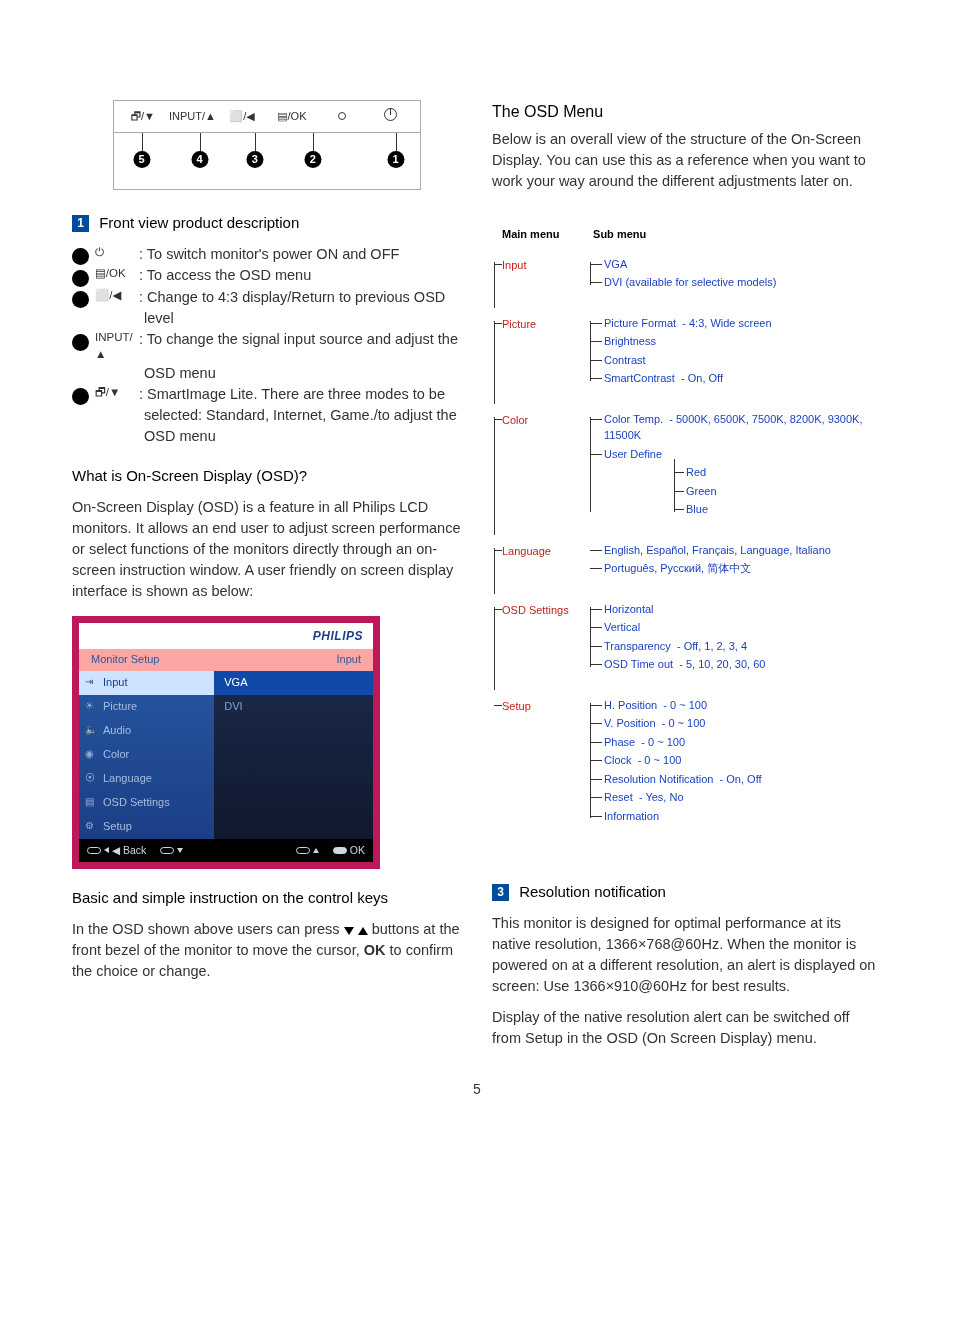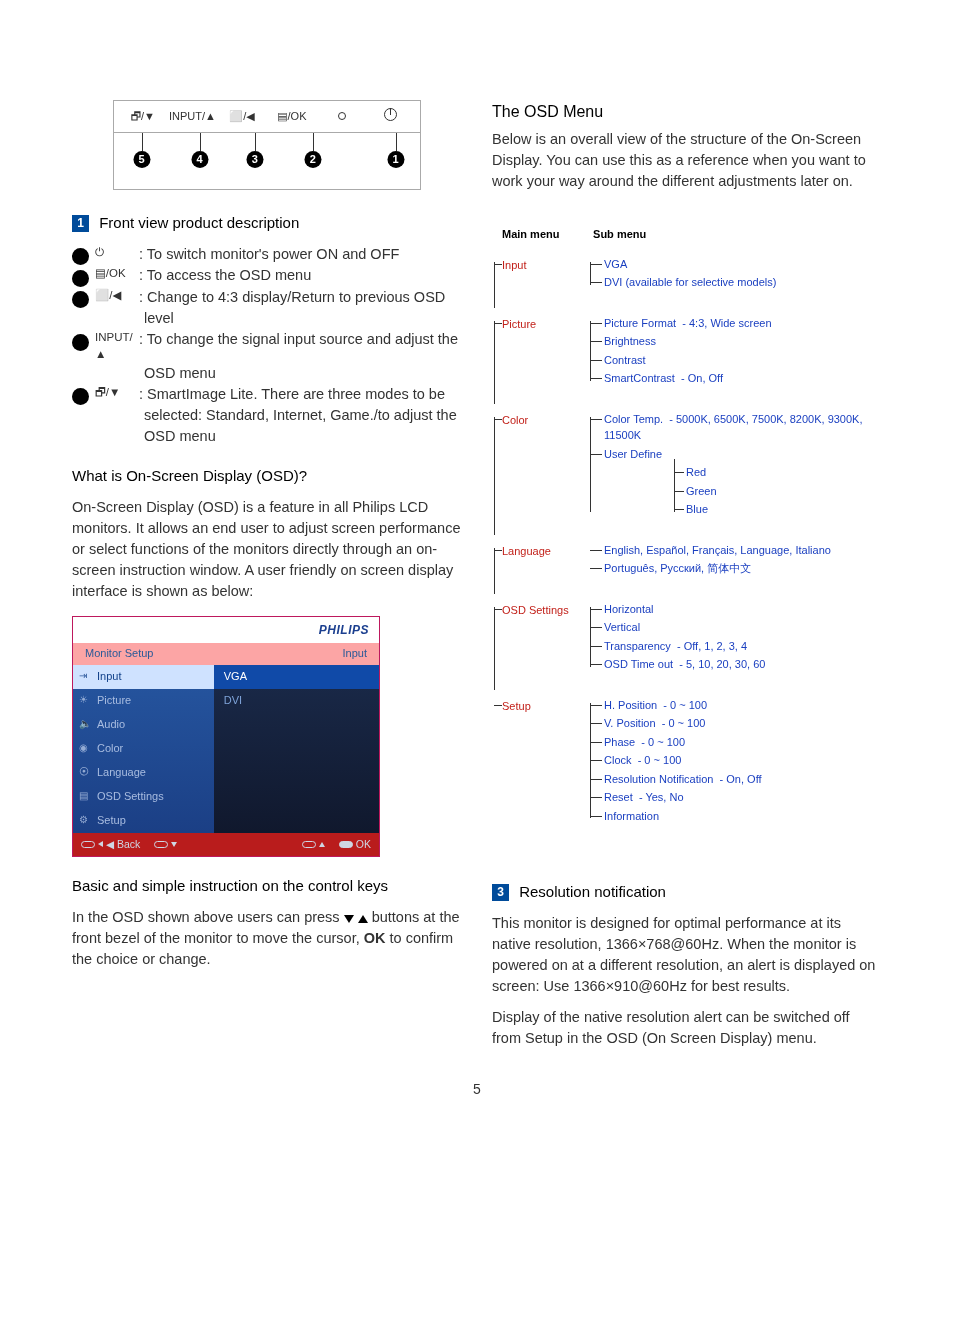--- a/index.html
+++ b/index.html
@@ -57,36 +57,36 @@
   .bezel-label { position:absolute; top:18px; transform:translateX(-50%); }
   .heading { font-size: 15px; font-weight: 500; margin-top: 18px; margin-bottom: 10px; color:#000; }
   .heading-big { font-size: 16px; font-weight: 500; margin-bottom: 6px; color:#000;}
   .hang { padding-left: 72px; text-indent:-72px; }
   .hang > .circle-num { margin-right: 6px; }
   .hang > .gcell { display:inline-block; width:44px; font-size:11.5px; vertical-align:top; text-indent:0; }
   .para { margin-bottom:10px; }
   .osd-screenshot {
     width: 308px;
     background: #eaeaea;
-    border: 1px solid #be185d;
+    border: 7px solid #be185d;
     font-size: 12px;
     margin: 14px 0 18px 0;
   }
   .osd-header { background:#fff; padding:5px 10px 4px 10px; text-align:right; color:#1b3f8f; font-weight:bold; font-style:italic; letter-spacing:0.5px;}
   .osd-sub { background:#fca5a5; color:#2a5a98; font-size:11px; padding:3px 12px; display:flex;}
   .osd-sub :first-child { flex:1;}
   .osd-body { display:flex; }
   .osd-left { width:46%; background:linear-gradient(#2656a0,#1b3f85); color:#a8bce0; }
   .osd-right { flex:1; background:linear-gradient(#1a2a4a,#10182d); }
   .osd-left .mrow { padding:4px 10px 4px 24px; font-size:11px; position:relative;}
   .osd-left .mrow.sel { background:#cfe2ff; color:#12418a; }
   .osd-left .mrow .ic { position:absolute; left:6px; top:4px; font-size:10px; opacity:.85;}
   .osd-right .rrow { padding:4px 10px; color:#7ea3d8; font-size:11px;}
   .osd-right .rrow.sel { background:#104aa8; color:#fff; }
-  .osd-footer { background:#b91c1c; color:#cfd6e3; display:flex; font-size:10.5px; padding:4px 8px; gap:14px;}
+  .osd-footer { background:#000000; color:#cfd6e3; display:flex; font-size:10.5px; padding:4px 8px; gap:14px;}
   .osd-footer span { display:flex; align-items:center; gap:3px;}
   .osd-footer .kshape { display:inline-block; width:14px;height:7px;border:1px solid #cfd6e3;border-radius:3.5px;}
   .tree { font-size: 11px; margin-top:34px; line-height:1.5; padding-left:10px; padding-bottom:8px;}
   .tree .hdr { font-weight:bold; color:#000; margin-bottom:12px;}
   .tree .main { color:#c2211a; display:inline-block; width:78px; vertical-align:top;}
   .tree .sub { color:#1a3fc0; }
   .tree .val { color:#1a3fc0; }
   .tree .group { display:flex; margin-bottom:22px; position:relative;}
   .tree .group::before { content:""; position:absolute; left:-8px; top:7px; bottom:-16px; border-left:1px solid #333;}
   .tree .group.last::before { bottom:auto; height:0;}

